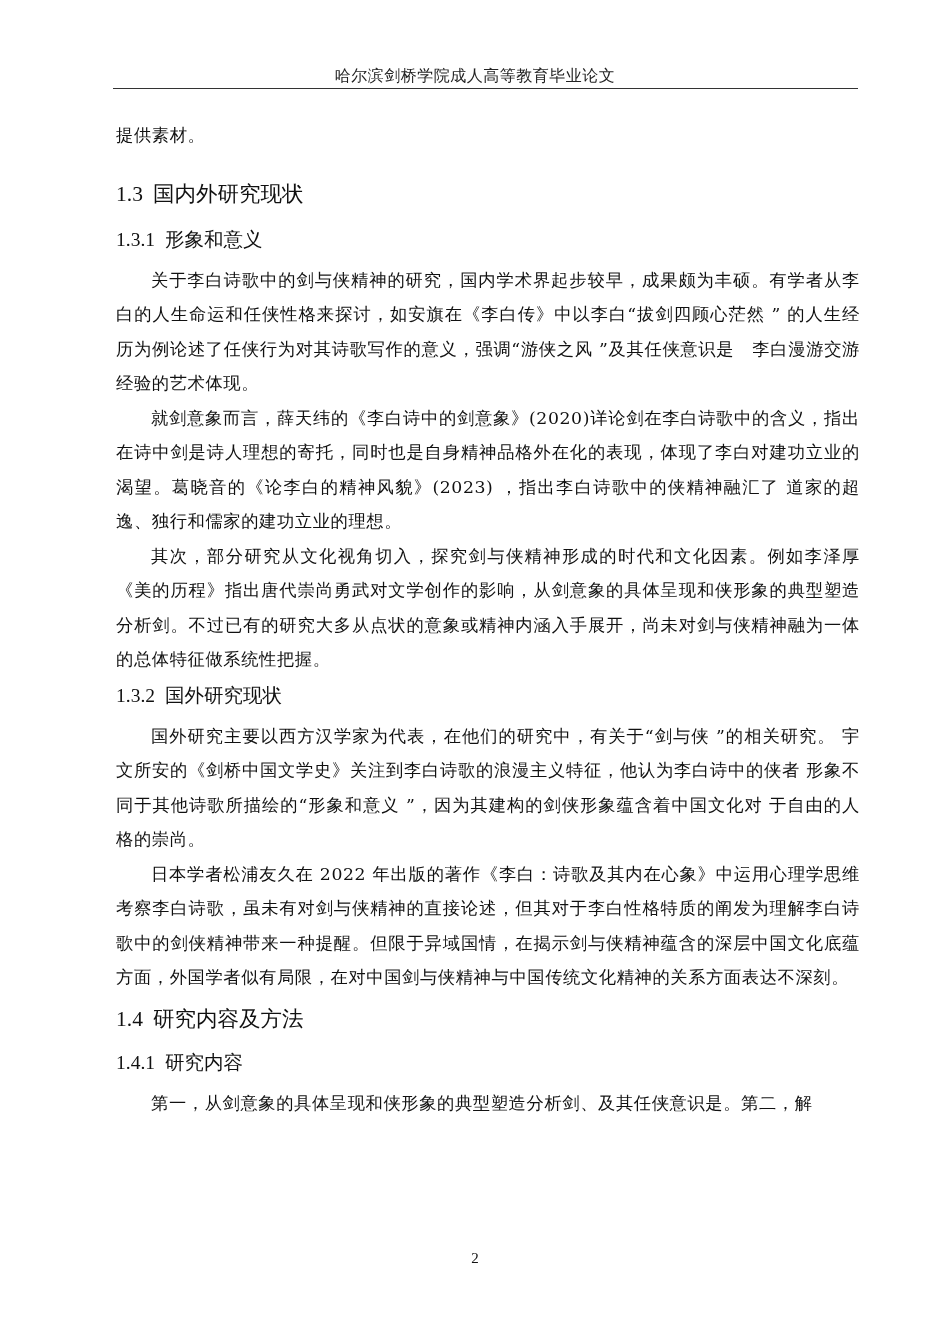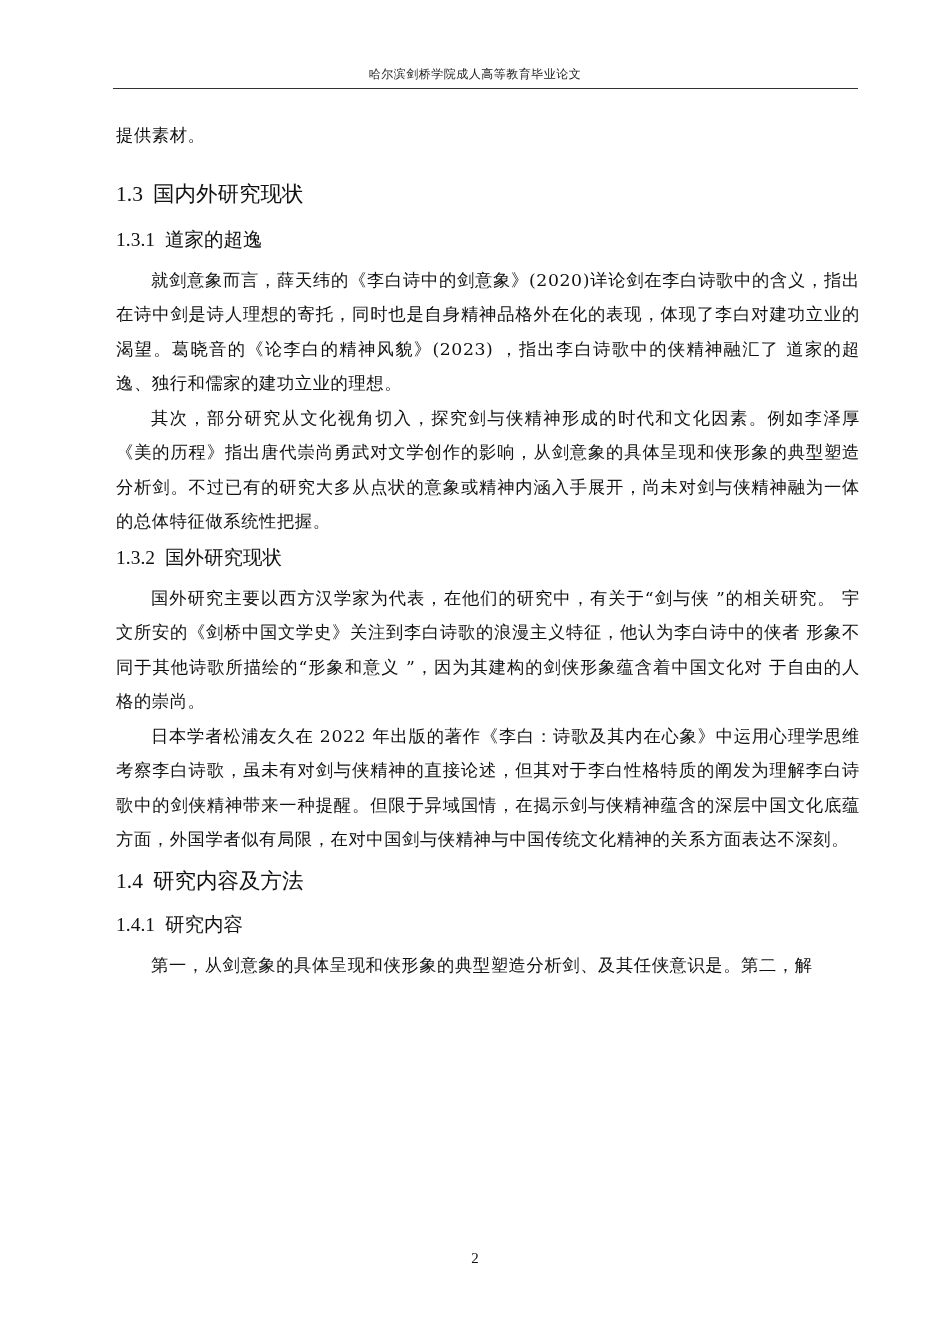--- a/index.html
+++ b/index.html
@@ -1,20 +1,20 @@
 <!DOCTYPE html>
 <html><head>
   <meta charset="utf-8">
   <style>
     html, body { margin: 0; padding: 0; background: #ffffff; }
     body { width: 950px; height: 1344px; position: relative; overflow: hidden;
            font-family: "DejaVu Serif", "Liberation Serif", serif; color: #111; }
     .page { position: absolute; left: 0; top: 0; width: 950px; height: 1344px; background: #fff; }
     .header-text { position: absolute; left: 0; width: 950px; top: 66px; text-align: center;
-                   font-size: 12px; color: #222; letter-spacing: 0.5px; }
+                   font-size: 16px; color: #222; letter-spacing: 0.5px; }
     .header-rule { position: absolute; left: 113px; width: 745px; top: 88px; height: 0;
                    border-top: 1.3px solid #333; }
     .body { position: absolute; left: 116px; width: 744px; top: 116px; }
     p.para { margin: 0; font-size: 17.3px; line-height: 34.5px; text-align: justify;
              text-indent: 35px; letter-spacing: 0.6px; }
     p.noindent { text-indent: 0; }
     h2.h2 { margin: 0; font-family: "DejaVu Sans", "Liberation Sans", sans-serif;
             font-weight: normal; font-size: 21.5px; line-height: 28px; }
     h3.h3 { margin: 0; font-family: "DejaVu Sans", "Liberation Sans", sans-serif;
             font-weight: normal; font-size: 19.5px; line-height: 26px; }
@@ -32,24 +32,25 @@
 
   <div class="body">
 
     <p class="para noindent" style="margin-top:2px;">提供素材。</p>
 
     <h2 class="h2" style="margin-top:27px;">
       <span class="num">1.3</span><span>国内外研究现状</span>
     </h2>
 
     <h3 class="h3" style="margin-top:19px;">
-      <span class="num">1.3.1</span><span>道家的超逸</span>
+      <span class="num">1.3.1</span><span>形象和意义</span>
     </h3>
 
     <div style="margin-top:10px;">
+      <p class="para">关于李白诗歌中的剑与侠精神的研究，国内学术界起步较早，成果颇为丰硕。有学者从李白的人生命运和任侠性格来探讨，如安旗在《李白传》中以李白“拔剑四顾心茫然 ” 的人生经历为例论述了任侠行为对其诗歌写作的意义，强调“游侠之风 ”及其任侠意识是　李白漫游交游经验的艺术体现。</p>
       <p class="para">就剑意象而言，薛天纬的《李白诗中的剑意象》(2020)详论剑在李白诗歌中的含义，指出在诗中剑是诗人理想的寄托，同时也是自身精神品格外在化的表现，体现了李白对建功立业的渴望。葛晓音的《论李白的精神风貌》(2023) ，指出李白诗歌中的侠精神融汇了 道家的超逸、独行和儒家的建功立业的理想。</p>
       <p class="para">其次，部分研究从文化视角切入，探究剑与侠精神形成的时代和文化因素。例如李泽厚《美的历程》指出唐代崇尚勇武对文学创作的影响，从剑意象的具体呈现和侠形象的典型塑造分析剑。不过已有的研究大多从点状的意象或精神内涵入手展开，尚未对剑与侠精神融为一体的总体特征做系统性把握。</p>
     </div>
 
     <h3 class="h3" style="margin-top:6px;">
       <span class="num">1.3.2</span><span>国外研究现状</span>
     </h3>
 
     <div style="margin-top:10px;">
       <p class="para">国外研究主要以西方汉学家为代表，在他们的研究中，有关于“剑与侠 ”的相关研究。 宇文所安的《剑桥中国文学史》关注到李白诗歌的浪漫主义特征，他认为李白诗中的侠者 形象不同于其他诗歌所描绘的“形象和意义 ”，因为其建构的剑侠形象蕴含着中国文化对 于自由的人格的崇尚。</p>

